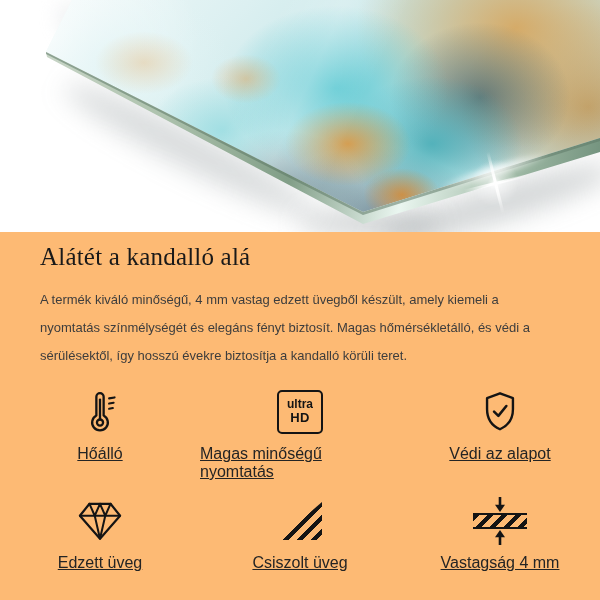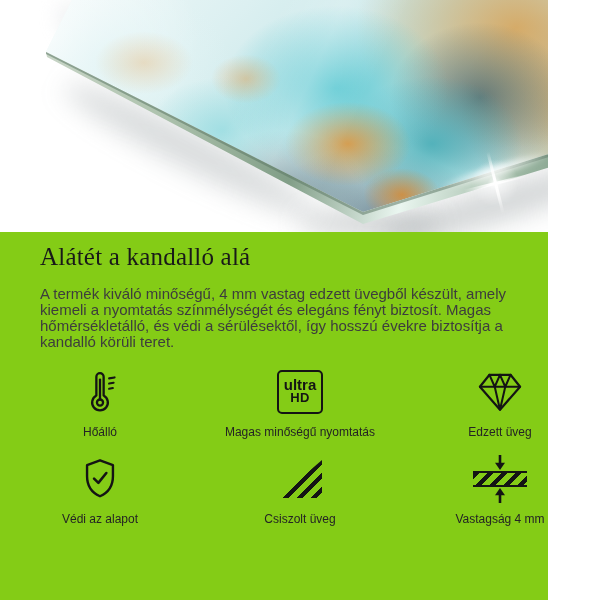--- a/index.html
+++ b/index.html
@@ -1,16 +1,16 @@
 <!DOCTYPE html>
 <html><head>
 <meta charset="utf-8">
 <style>
   html,body{margin:0;padding:0;background:#fff;}
-  .page{position:relative;width:548px;height:600px;background:#84cc16;overflow:hidden;
+  .page{position:relative;width:600px;height:600px;background:#fdba74;overflow:hidden;
         font-family:"Liberation Sans","DejaVu Sans",sans-serif;color:#1a1a1a;}
 
   
   .hero{position:relative;width:600px;height:232px;overflow:hidden;background:#fff;}
   .shadow-blob{position:absolute;border-radius:50%;filter:blur(13px);}
   .shadow-left{left:50px;top:132px;width:280px;height:36px;background:rgba(105,115,120,.26);transform:rotate(27deg);}
   .shadow-right{left:370px;top:188px;width:250px;height:34px;background:rgba(105,115,120,.30);transform:rotate(-17deg);}
   .shadow-corner{left:300px;top:210px;width:140px;height:26px;background:rgba(95,105,110,.30);}
 
   .glass-surface{position:absolute;inset:0;
@@ -51,33 +51,33 @@
   .sparkle::before{content:"";position:absolute;left:0;right:0;top:50%;height:3px;margin-top:-1.5px;
     background:linear-gradient(90deg,rgba(255,255,255,0),rgba(255,255,255,.98) 42%,rgba(255,255,255,.98) 58%,rgba(255,255,255,0));}
   .sparkle::after{content:"";position:absolute;top:0;bottom:0;left:50%;width:3px;margin-left:-1.5px;
     background:linear-gradient(180deg,rgba(255,255,255,0),rgba(255,255,255,.98) 42%,rgba(255,255,255,.98) 58%,rgba(255,255,255,0));}
 
   
   .content{padding:0 40px;}
   .title{margin:8px 0 0 0;font-family:"Liberation Serif","DejaVu Serif",serif;font-weight:500;
          font-size:25px;line-height:34px;color:#191919;letter-spacing:.2px;}
   .title span{display:block;}
-  .desc{margin:12px 0 0 0;max-width:524px;font-size:15px;line-height:16px;color:#3d3d3d;}
+  .desc{margin:12px 0 0 0;max-width:524px;font-size:13px;line-height:28px;color:#3d3d3d;}
 
   
   .features{margin-top:16px;display:grid;grid-template-columns:1fr 1fr 1fr;row-gap:14px;width:600px;margin-left:-40px;}
   .feature{display:flex;flex-direction:column;align-items:center;}
   .icon-wrap{height:52px;display:flex;align-items:center;justify-content:center;}
-  .feature-label{margin-top:7px;font-size:12px;color:#242424;}
+  .feature-label{margin-top:7px;font-size:16px;color:#242424;text-decoration:underline;}
 
   .icon-stroke{stroke:#141414;fill:none;stroke-linecap:round;stroke-linejoin:round;}
 
   .uhd-box{width:42px;height:40px;border:2.6px solid #141414;border-radius:5px;
            display:flex;flex-direction:column;align-items:center;justify-content:center;color:#141414;}
-  .uhd-top{font-size:15px;font-weight:bold;line-height:11px;}
+  .uhd-top{font-size:12px;font-weight:bold;line-height:11px;}
   .uhd-bottom{font-size:13px;font-weight:bold;line-height:16px;letter-spacing:.3px;}
 
   .edges-shape{width:44px;height:38px;
     background:repeating-linear-gradient(135deg,#141414 0 4px,rgba(0,0,0,0) 4px 10px);
     clip-path:polygon(0 100%,100% 0,100% 100%);}
 
   .thickness{display:flex;flex-direction:column;align-items:center;}
   .thickness-bar{width:54px;height:12px;border-top:2.6px solid #141414;border-bottom:2.6px solid #141414;
     background:repeating-linear-gradient(135deg,#141414 0 4.5px,rgba(0,0,0,0) 4.5px 10px);margin:1px 0;}
 </style>
@@ -127,38 +127,38 @@
           <div class="uhd-box">
             <span class="uhd-top">ultra</span>
             <span class="uhd-bottom">HD</span>
           </div>
         </div>
         <span class="feature-label">Magas minőségű nyomtatás</span>
       </div>
 
       <div class="feature">
         <div class="icon-wrap">
+          <svg width="46" height="46" viewBox="0 0 48 48">
+            <path class="icon-stroke" stroke-width="2.5" d="M24 4.5 L37.5 9.5 V21 C37.5 31.5 31.5 38.6 24 42 C16.5 38.6 10.5 31.5 10.5 21 V9.5 Z"></path>
+            <polyline class="icon-stroke" stroke-width="2.7" points="17.8,23.6 22.3,28 30.6,17.8"></polyline>
+          </svg>
+        </div>
+        <span class="feature-label">Védi az alapot</span>
+      </div>
+
+      <div class="feature">
+        <div class="icon-wrap">
           <svg width="50" height="44" viewBox="0 0 52 46">
             <path class="icon-stroke" stroke-width="2.3" d="M15 5 H37 L47 17.5 L26 41.5 L5 17.5 Z"></path>
             <line class="icon-stroke" stroke-width="2.1" x1="5" y1="17.5" x2="47" y2="17.5"></line>
             <path class="icon-stroke" stroke-width="2.1" d="M15 5 L20.5 17.5 L26 5 L31.5 17.5 L37 5"></path>
             <path class="icon-stroke" stroke-width="2.1" d="M20.5 17.5 L26 41.5 L31.5 17.5"></path>
           </svg>
         </div>
         <span class="feature-label">Edzett üveg</span>
-      </div>
-
-      <div class="feature">
-        <div class="icon-wrap">
-          <svg width="46" height="46" viewBox="0 0 48 48">
-            <path class="icon-stroke" stroke-width="2.5" d="M24 4.5 L37.5 9.5 V21 C37.5 31.5 31.5 38.6 24 42 C16.5 38.6 10.5 31.5 10.5 21 V9.5 Z"></path>
-            <polyline class="icon-stroke" stroke-width="2.7" points="17.8,23.6 22.3,28 30.6,17.8"></polyline>
-          </svg>
-        </div>
-        <span class="feature-label">Védi az alapot</span>
       </div>
 
       <div class="feature">
         <div class="icon-wrap">
           <div class="edges-shape"></div>
         </div>
         <span class="feature-label">Csiszolt üveg</span>
       </div>
 
       <div class="feature">

